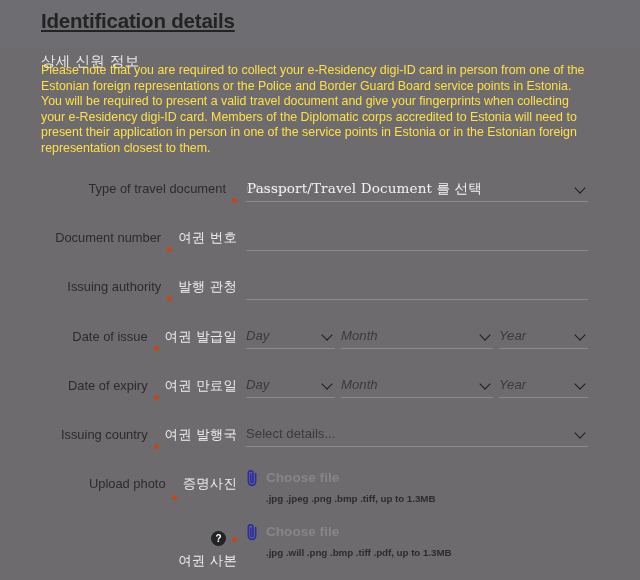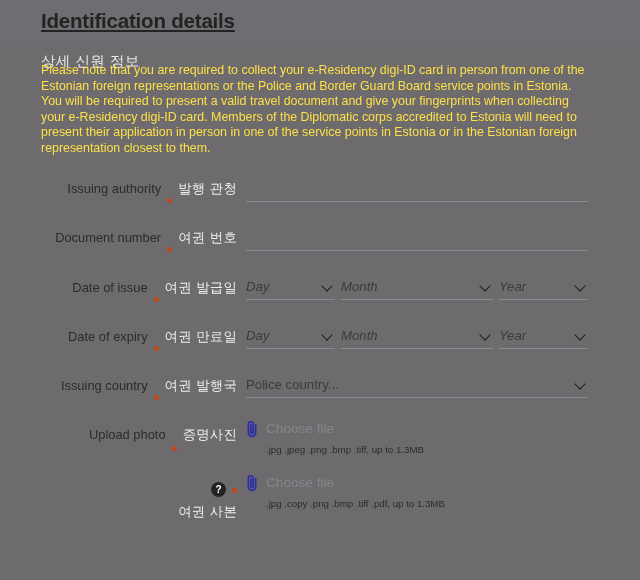--- a/index.html
+++ b/index.html
@@ -221,20 +221,21 @@
   .date-group .select-field.day   { width: 89px;  margin-right: 6px; }
   .date-group .select-field.month { width: 152px; margin-right: 6px; }
   .date-group .select-field.year  { width: 89px; }
 
   
   .upload-col {
     position: absolute;
     left: 246px;
     top: 4px;
     width: 342px;
+    font-weight: bold;
   }
   .upload-line {
     display: flex;
     align-items: flex-start;
     gap: 7px;
   }
   .clip-icon {
     flex: 0 0 auto;
     width: 13px;
     height: 19px;
@@ -276,39 +277,52 @@
 
     <div class="heading-block">
       <div class="page-title">Identification details</div>
       <div class="page-title-ko">상세 신원 정보</div>
     </div>
 
     <p class="intro">Please note that you are required to collect your e-Residency digi-ID card in person from one of the Estonian foreign representations or the Police and Border Guard Board service points in Estonia. You will be required to present a valid travel document and give your fingerprints when collecting your e-Residency digi-ID card. Members of the Diplomatic corps accredited to Estonia will need to present their application in person in one of the service points in Estonia or in the Estonian foreign representation closest to them.</p>
 
     <div class="form">
 
-
       <div class="row">
         <div class="label-wrap">
-          <span class="label-en">Issuing authority</span>
-          <span class="req-dot"></span>
-          <span class="label-ko">발행 관청</span>
+          <span class="label-en">Type of travel document</span>
+          <span class="req-dot"></span>
+        </div>
+        <div class="field-col">
+          <div class="select-field">
+            <span class="field-text placeholder">Choose...</span>
+            <span class="field-overlay-ko">Passport/Travel Document 를 선택</span>
+            <span class="chevron"></span>
+          </div>
+        </div>
+      </div>
+
+      <div class="row">
+        <div class="label-wrap">
+          <span class="label-en">Document number</span>
+          <span class="req-dot"></span>
+          <span class="label-ko">여권 번호</span>
         </div>
         <div class="field-col">
           <div class="text-field">
             <span class="field-text"></span>
           </div>
         </div>
       </div>
 
       <div class="row">
         <div class="label-wrap">
-          <span class="label-en">Document number</span>
-          <span class="req-dot"></span>
-          <span class="label-ko">여권 번호</span>
+          <span class="label-en">Issuing authority</span>
+          <span class="req-dot"></span>
+          <span class="label-ko">발행 관청</span>
         </div>
         <div class="field-col">
           <div class="text-field">
             <span class="field-text"></span>
           </div>
         </div>
       </div>
 
       <div class="row row-date">
         <div class="label-wrap">
@@ -355,21 +369,21 @@
       </div>
 
       <div class="row row-country">
         <div class="label-wrap">
           <span class="label-en">Issuing country</span>
           <span class="req-dot"></span>
           <span class="label-ko">여권 발행국</span>
         </div>
         <div class="field-col">
           <div class="select-field">
-            <span class="field-text">Police country...</span>
+            <span class="field-text">Select details...</span>
             <span class="chevron"></span>
           </div>
         </div>
       </div>
 
       <div class="row row-upload">
         <div class="label-wrap">
           <span class="label-en">Upload photo</span>
           <span class="req-dot"></span>
           <span class="label-ko">증명사진</span>
@@ -391,19 +405,19 @@
           <span class="req-dot"></span>
           <span class="ko-below label-ko">여권 사본</span>
         </div>
         <div class="upload-col">
           <div class="upload-line">
             <svg class="clip-icon" viewBox="0 0 13 19">
               <path d="M9.6 4.6v8.2a3.6 3.6 0 0 1-7.2 0V4.1A2.3 2.3 0 0 1 7 4.1v8.4a1.1 1.1 0 0 1-2.2 0V5" fill="none" stroke="#2c2ca8" stroke-width="1.7" stroke-linecap="round" stroke-linejoin="round"></path>
             </svg>
             <span class="choose-file">Choose file</span>
           </div>
-          <div class="file-hint">.jpg .copy .png .bmp .tiff .pdf, up to 1.3MB</div>
+          <div class="file-hint">.jpg .will .png .bmp .tiff .pdf, up to 1.3MB</div>
         </div>
       </div>
 
     </div>
   </div>
 </div>
 
 </body></html>

